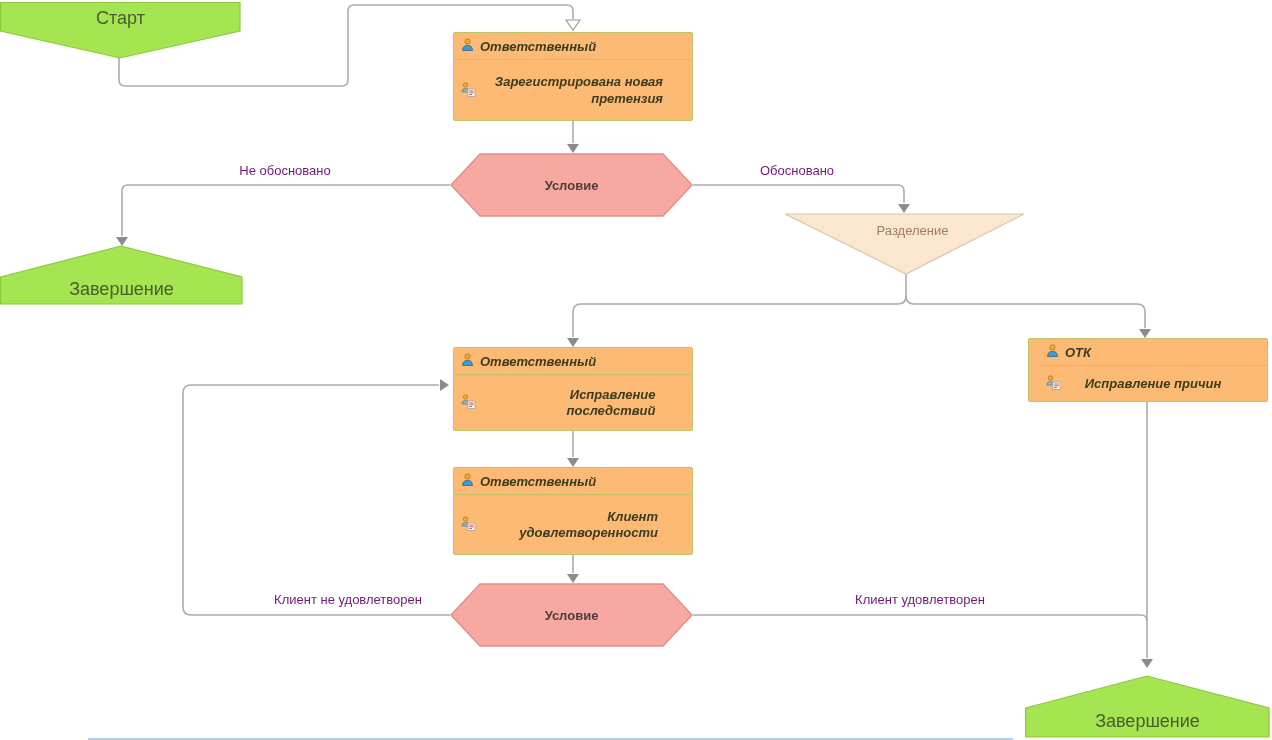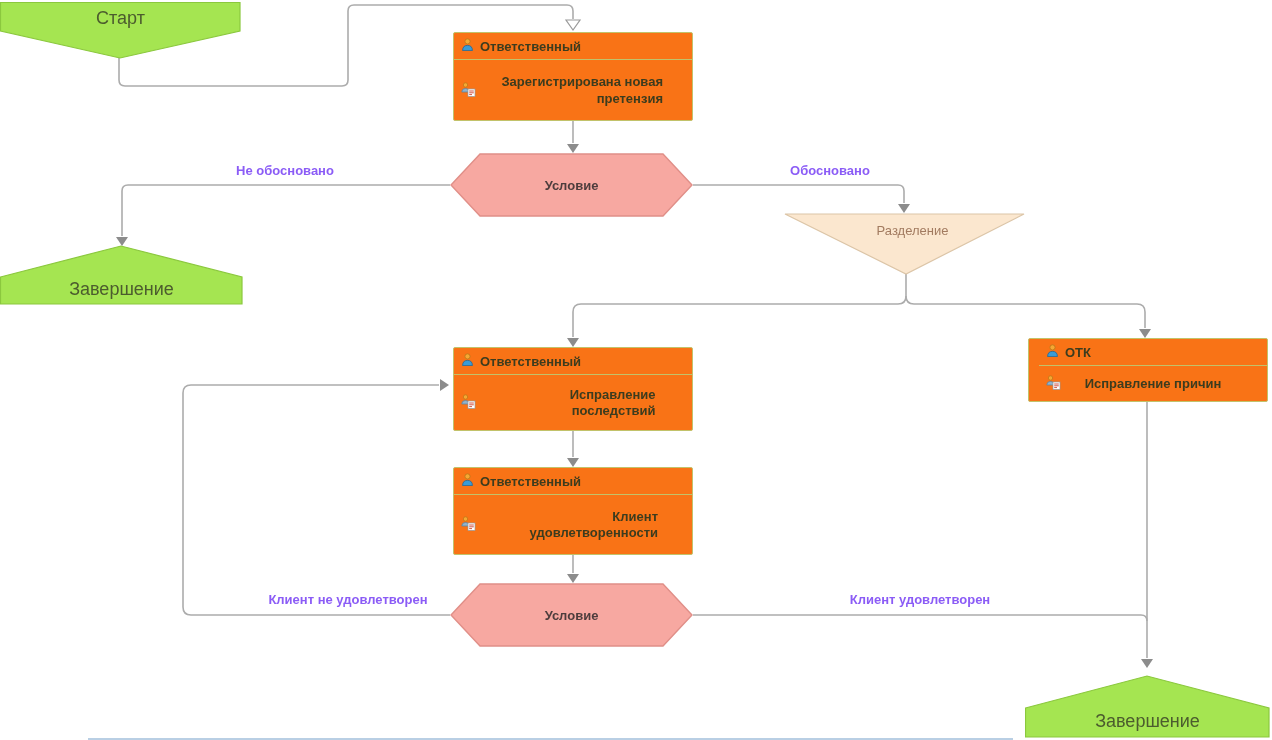--- a/index.html
+++ b/index.html
@@ -1,31 +1,31 @@
 <!DOCTYPE html>
 <html><head>
 <meta charset="utf-8">
 <style>
   html,body{margin:0;padding:0;background:#fff;}
   #canvas{position:relative;width:1272px;height:740px;background:#fff;overflow:hidden;
           font-family:"Liberation Sans","DejaVu Sans",sans-serif;}
   svg.layer{position:absolute;left:0;top:0;}
   .node{position:absolute;}
-  .activity{background:#f97316;border:1px solid #c2c26a;border-radius:2px;box-sizing:border-box;}
+  .activity{background:#fdba74;border:1px solid #c2c26a;border-radius:2px;box-sizing:border-box;font-style:italic;}
   .act-header{display:flex;align-items:center;gap:6px;height:26px;padding:0 7px;
               border-bottom:1px solid #c2c26a;font-weight:bold;font-size:13px;color:#3c3c1e;}
   .act-body{position:relative;display:flex;align-items:center;justify-content:center;
             font-weight:bold;font-size:13px;color:#3c3c1e;text-align:center;}
   .act-body .txt{max-width:180px;line-height:1.25;text-align:right;}
   .act-body .icon{position:absolute;left:7px;top:50%;transform:translateY(-50%);}
   .flag-label{position:absolute;left:0;width:100%;text-align:center;font-size:18px;color:#4c5c2e;}
   .hex-label{position:absolute;left:0;top:0;width:100%;height:100%;display:flex;align-items:center;
              justify-content:center;font-weight:bold;font-size:13px;color:#4e3d3d;}
   .tri-label{position:absolute;left:8px;top:10px;width:100%;text-align:center;font-size:13px;color:#a27b60;}
-  .edge-label{position:absolute;font-weight:bold;font-size:13px;color:#8b5cf6;white-space:nowrap;
+  .edge-label{position:absolute;font-weight:normal;font-size:13px;color:#701a75;white-space:nowrap;
               transform:translateX(-50%);}
   .shape-svg{display:block;}
   .window-edge{position:absolute;left:88px;top:738px;width:925px;height:2px;background:#b9cfe4;}
 </style>
 </head>
 <body>
 
 <div id="canvas">
 
   <svg class="layer" width="1272" height="740">
@@ -51,21 +51,21 @@
       <polygon points="567,338 579,338 573,347" fill="#8c8c8c"></polygon>
       <polygon points="1139,329 1151,329 1145,338" fill="#8c8c8c"></polygon>
       <polygon points="567,458 579,458 573,467" fill="#8c8c8c"></polygon>
       <polygon points="567,574 579,574 573,583" fill="#8c8c8c"></polygon>
       <polygon points="440,379 440,391 449,385" fill="#8c8c8c"></polygon>
       <polygon points="1141,659 1153,659 1147,668" fill="#8c8c8c"></polygon>
     </g>
   </svg>
 
   <div class="edge-label" style="left:285px;top:163px;">Не обосновано</div>
-  <div class="edge-label" style="left:830px;top:163px;">Обосновано</div>
+  <div class="edge-label" style="left:797px;top:163px;">Обосновано</div>
   <div class="edge-label" style="left:316px;top:592px;margin-left:32px;">Клиент не удовлетворен</div>
   <div class="edge-label" style="left:920px;top:592px;">Клиент удовлетворен</div>
 
   <div class="node" style="left:0;top:2px;width:241px;height:57px;">
     <svg class="shape-svg" width="241" height="57">
       <polygon points="0.5,0.5 240,0.5 240,29 120,56 0.5,29" fill="#a5e551" stroke="#8bc83e" stroke-width="1.2"></polygon>
     </svg>
     <div class="flag-label" style="top:6px;">Старт</div>
   </div>
 

